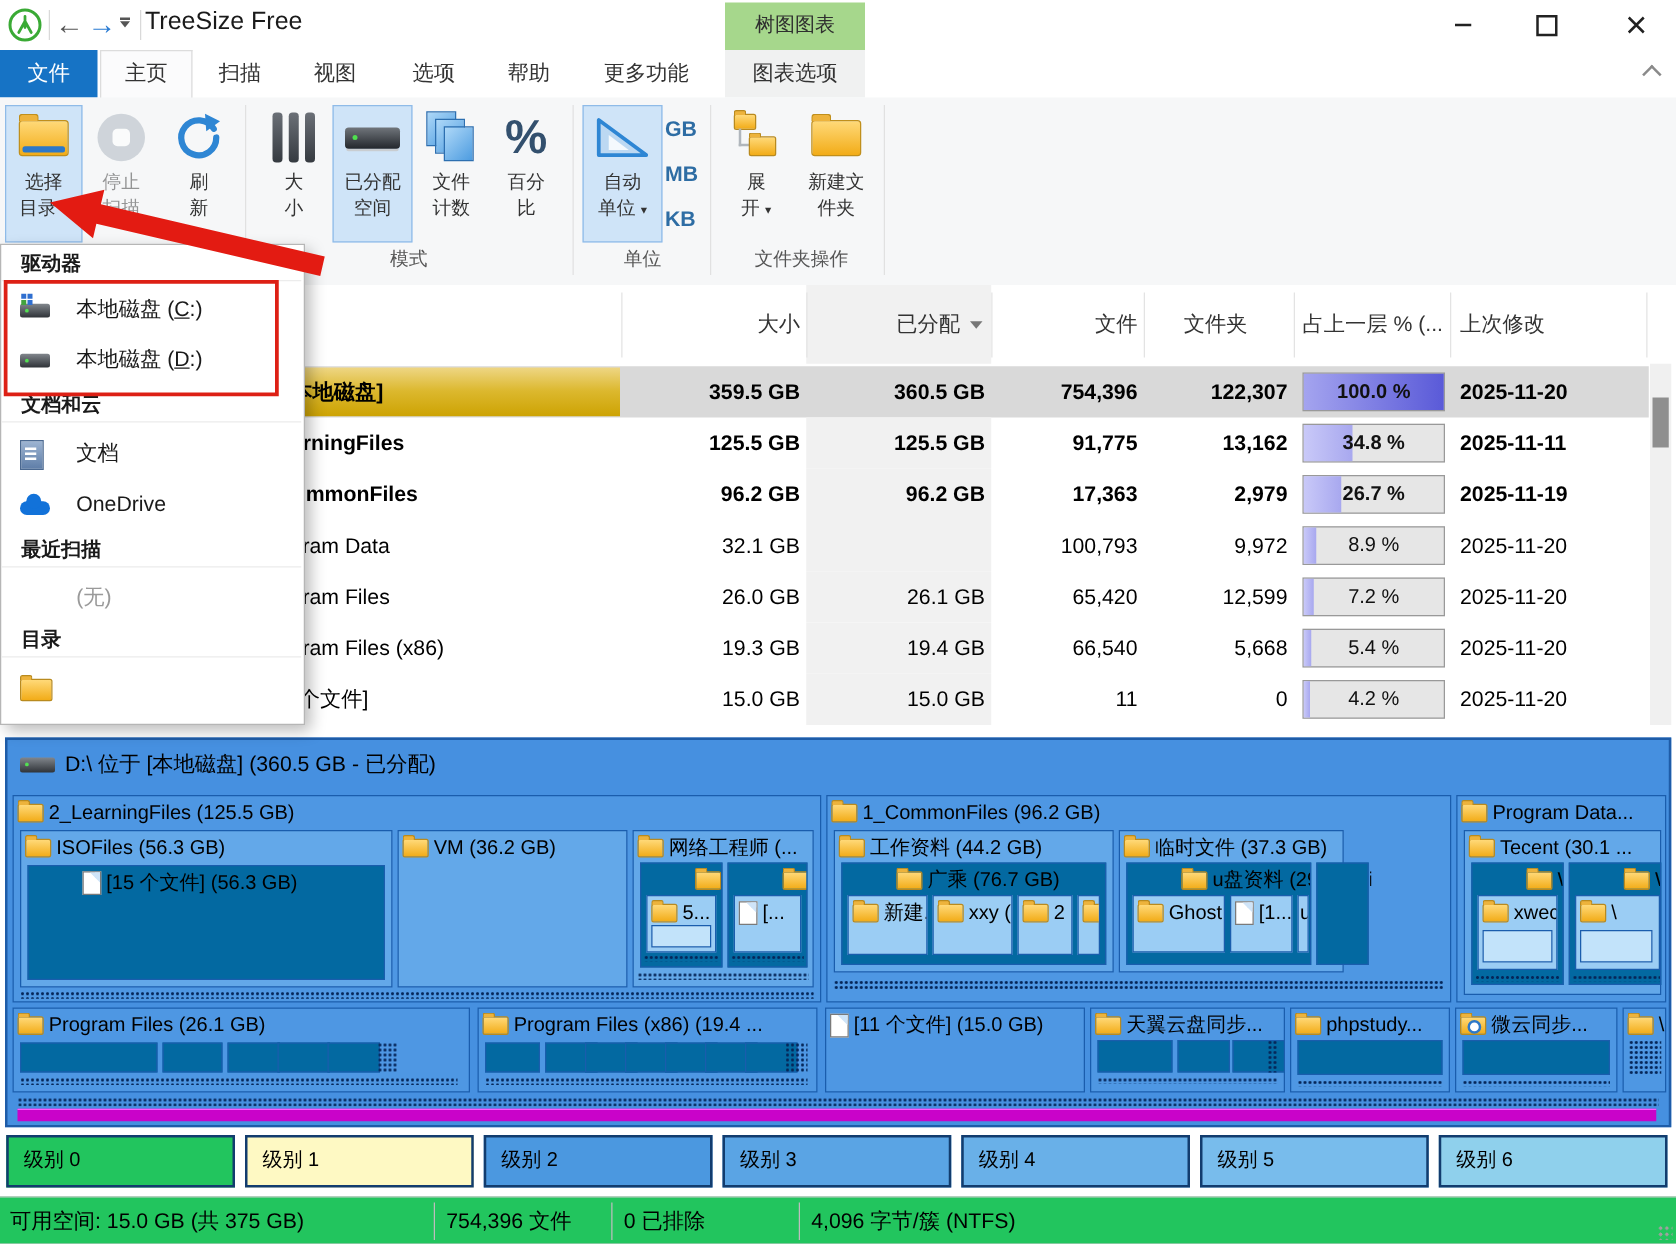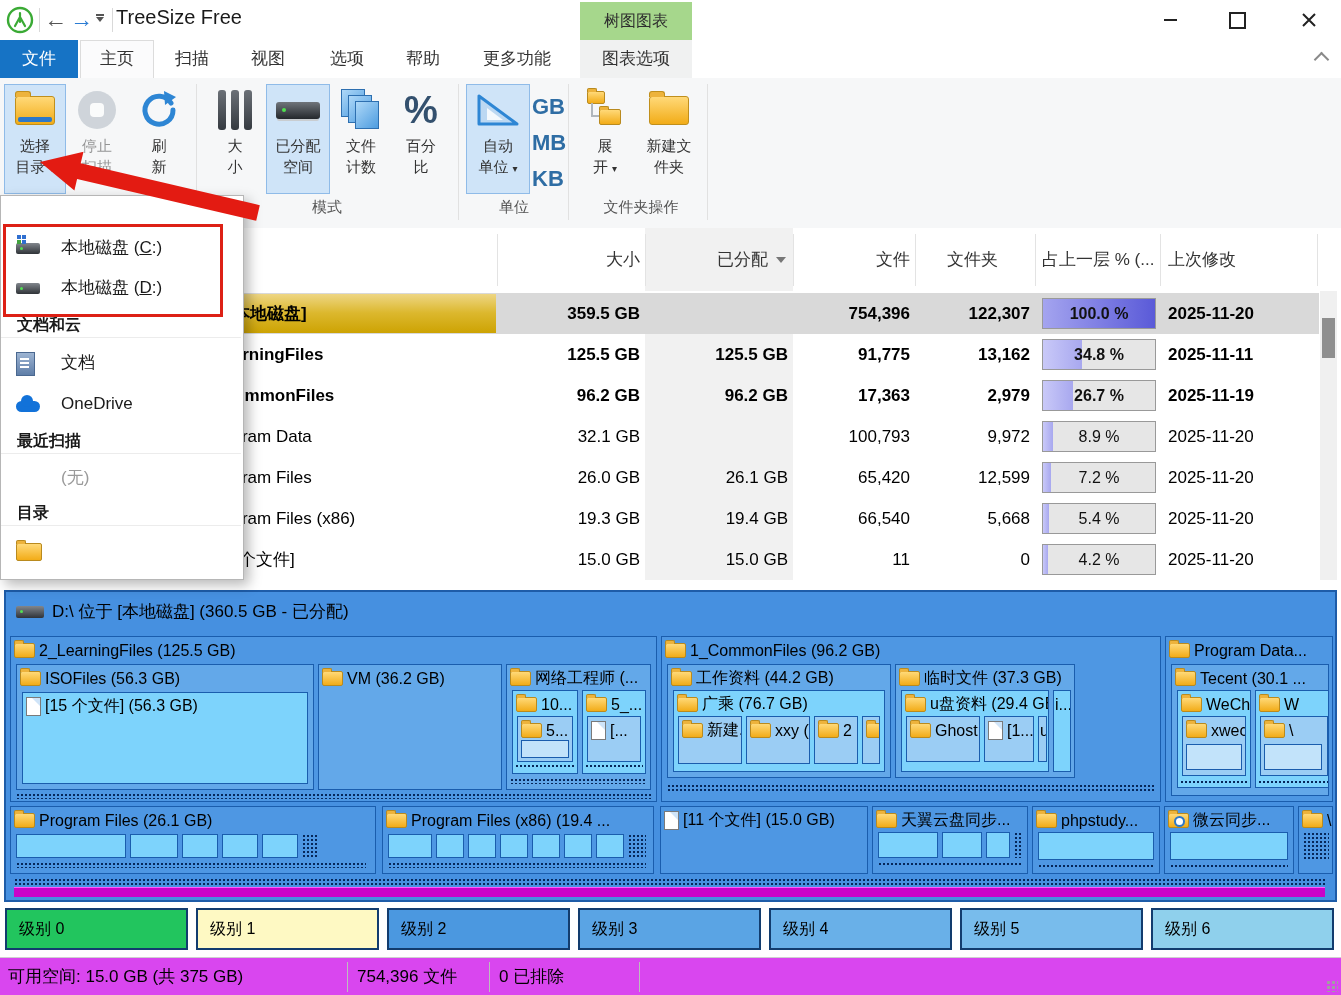--- a/index.html
+++ b/index.html
@@ -23,21 +23,21 @@
   .chev{width:9px;height:9px;border-left:2px solid #8a8a8a;border-top:2px solid #8a8a8a;transform:rotate(45deg);}
   
   #ribbon{position:absolute;left:0;top:78px;width:1341px;height:150px;background:#f6f7f8;border-bottom:1px solid #d8d8d8;}
   .rbtn{position:absolute;top:6px;height:108px;text-align:center;font-size:15px;color:#333;border:1px solid transparent;}
   .rbtn .ric{height:50px;display:flex;align-items:center;justify-content:center;}
   .rbtn .rl{line-height:21px;}
   .rsel{background:#cfe4f8;border:1px solid #8fbbe8;}
   .rdis{opacity:.5;}
   .gsep{position:absolute;top:6px;height:136px;width:1px;background:#e1e1e1;}
   .glabel{position:absolute;top:120px;height:22px;font-size:15px;color:#555;text-align:center;}
-  .unit{position:absolute;left:532px;font-size:22px;font-weight:700;color:#2e6da4;}
+  .unit{position:absolute;left:532px;font-size:17px;font-weight:700;color:#2e6da4;}
   
   .fo{width:19px;height:13px;background:linear-gradient(#ffd978,#f2ac18);border:1px solid #b98a1e;border-radius:2px;position:relative;display:inline-block;flex:0 0 auto;}
   .fo:before{content:"";position:absolute;left:-1px;top:-4px;width:8px;height:3px;background:#edb33c;border:1px solid #b98a1e;border-bottom:0;border-radius:2px 2px 0 0;}
   .bigfo{width:38px;height:27px;background:linear-gradient(#ffd978,#f2ac18);border:1px solid #c08f1c;border-radius:3px;position:relative;}
   .bigfo:before{content:"";position:absolute;left:-1px;top:-6px;width:14px;height:5px;background:#edb33c;border:1px solid #c08f1c;border-bottom:0;border-radius:3px 3px 0 0;}
   .bluestripe:after{content:"";position:absolute;left:2px;right:2px;bottom:2px;height:5px;background:#2d78c8;border-radius:2px;}
   .stopico{width:38px;height:38px;border-radius:50%;background:#a9b3bd;position:relative;}
   .stopico:after{content:"";position:absolute;inset:12px;background:#fff;border-radius:4px;}
   .bars{display:flex;gap:5px;align-items:flex-end;height:40px;}
   .bars i{width:8px;height:40px;background:linear-gradient(#6b7077,#353a40);border-radius:3px;}
@@ -94,34 +94,34 @@
   .pfull{background:linear-gradient(90deg,#a4a4ef,#5a5ad8);}
   .ptext{position:relative;text-align:center;line-height:29px;font-size:16px;}
   #vscroll{position:absolute;left:1320px;top:63px;width:17px;height:289px;background:#f0f0f0;}
   #vthumb{position:absolute;left:2px;top:27px;width:13px;height:40px;background:#8f8f8f;}
   
   .r0 .cn{padding-left:200px;} .r1 .cn{padding-left:194px;} .r2 .cn{padding-left:203px;}
   .r3 .cn{padding-left:206px;} .r4 .cn{padding-left:206px;} .r5 .cn{padding-left:206px;} .r6 .cn{padding-left:212px;}
   
   #treemap{position:absolute;left:4px;top:590px;width:1329px;height:308px;background:#4690e0;border:2px solid #1e5ca8;}
   .tmb{position:absolute;border:1px solid #1a5dad;box-sizing:border-box;}
-  .l1{background:#4e97e3;} .l2{background:#63a8e9;} .l3{background:#7dd3fc;} .l4{background:#9bcdf4;} .l5{background:#c2e3fa;}
+  .l1{background:#4e97e3;} .l2{background:#63a8e9;} .l3{background:#0369a1;padding-left:40px;} .l4{background:#9bcdf4;} .l5{background:#c2e3fa;}
   .tml{font-size:16px;color:#000;white-space:nowrap;overflow:hidden;height:25px;display:flex;align-items:center;gap:4px;padding:1px 2px 0 3px;}
   .fi{width:13px;height:17px;background:#fff;border:1px solid #7a7a7a;position:relative;display:inline-block;flex:0 0 auto;}
   .fi:before{content:"";position:absolute;top:0;right:0;border:4px solid;border-color:#cfe4f8 #cfe4f8 transparent transparent;}
   .dots{position:absolute;background-image:radial-gradient(circle,#06275a 1px,transparent 1.3px);background-size:4px 4px;}
   .swirl:after{content:"";position:absolute;left:5px;top:2px;width:7px;height:7px;border:2px solid #2d78c8;border-radius:50%;background:#fff;}
   #magenta{position:absolute;left:8px;top:295px;width:1311px;height:9px;background:#c903c9;border-top:1px solid #ff5aff;}
   .tm-title{position:absolute;left:10px;top:8px;display:flex;align-items:center;gap:8px;font-size:17px;color:#000;}
   
   #levels{position:absolute;left:0;top:902px;width:1341px;height:55px;background:#fff;}
   .lvl{position:absolute;top:6px;width:183px;height:42px;border:2px solid #123c6e;box-sizing:border-box;
        font-size:16px;color:#000;padding-left:12px;line-height:38px;}
   
-  #statusbar{position:absolute;left:0;top:957px;width:1341px;height:38px;background:#d946ef;border-top:1px solid #cfcfcf;box-sizing:border-box;}
+  #statusbar{position:absolute;left:0;top:957px;width:1341px;height:38px;background:#22c55e;border-top:1px solid #cfcfcf;box-sizing:border-box;}
   .ssep{position:absolute;top:4px;height:30px;width:1px;background:#bdbdbd;}
   .stext{position:absolute;top:0;line-height:37px;font-size:17px;color:#000;white-space:nowrap;}
   #grip{position:absolute;right:3px;bottom:3px;width:12px;height:12px;
         background-image:radial-gradient(circle,#a0a0a0 1.4px,transparent 1.5px);background-size:5px 5px;}
 </style>
 </head>
 <body>
 
 <div id="app">
 
@@ -285,20 +285,21 @@
     <div class="abs" style="left:776px;top:29px;width:0;height:0;border:5px solid transparent;border-top:6px solid #777"></div>
     <div class="hcell" style="left:793px;width:117px;text-align:right">文件</div>
     <div class="hcell" style="left:915px;width:115px;text-align:center">文件夹</div>
     <div class="hcell" style="left:1042px;width:118px;overflow:hidden">占上一层 % (...</div>
     <div class="hcell" style="left:1168px;width:148px">上次修改</div>
 
     <div class="trow sel r0" style="top:65px">
       <div class="gold"></div>
       <div class="cell cn b">D:\ [本地磁盘]</div>
       <div class="cell cs b">359.5 GB</div>
+      <div class="cell ca b">360.5 GB</div>
       <div class="cell cf b">754,396</div>
       <div class="cell cd b">122,307</div>
       <div class="pbox">
           <div class="pfill pfull" style="width: 100%;"></div>
           <div class="ptext b">100.0 %</div>
         </div>
       <div class="cell cm b">2025-11-20</div>
     </div>
 
     <div class="trow r1" style="top:106px">
@@ -383,20 +384,21 @@
         </div>
       <div class="cell cm">2025-11-20</div>
     </div>
 
     <div id="vscroll">
         <div id="vthumb"></div>
       </div>
   </div>
 
   <div id="menu">
+    <div class="mhead" style="top:2px">驱动器</div>
     <div class="mitem" style="top:33px">
       <span class="mico drv sysdrv" style="top:14px"></span>
       <span class="mlab"><span>本地磁盘 (</span><span class="ukey">C</span><span>:)</span></span>
     </div>
     <div class="mitem" style="top:73px">
       <span class="mico drv" style="top:14px"></span>
       <span class="mlab"><span>本地磁盘 (</span><span class="ukey">D</span><span>:)</span></span>
     </div>
     <div class="mhead" style="top:115px">文档和云</div>
     <div class="mitem" style="top:148px">
@@ -695,16 +697,17 @@
     <div class="lvl" style="left:1151px;background:#8fd0ec">级别 6</div>
   </div>
 
   <div id="statusbar">
     <div class="stext" style="left:8px">可用空间: 15.0 GB  (共 375 GB)</div>
     <div class="ssep" style="left:347px"></div>
     <div class="stext" style="left:357px">754,396 文件</div>
     <div class="ssep" style="left:489px"></div>
     <div class="stext" style="left:499px">0 已排除</div>
     <div class="ssep" style="left:639px"></div>
+    <div class="stext" style="left:649px">4,096 字节/簇 (NTFS)</div>
     <div id="grip"></div>
   </div>
 
 </div>
 
 </body></html>

